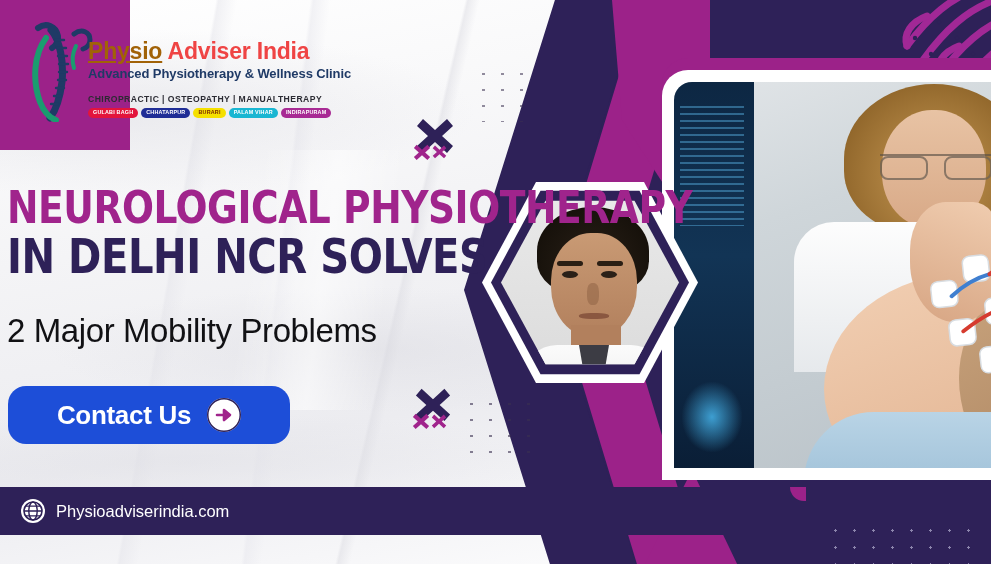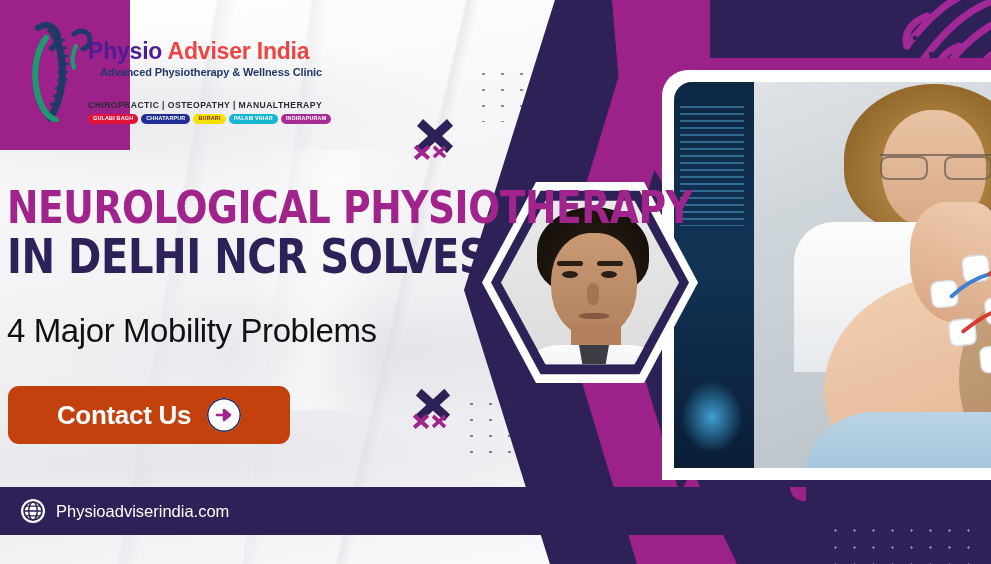--- a/index.html
+++ b/index.html
@@ -186,29 +186,29 @@
     background:#3c3c44;clip-path:polygon(0 0,30px 0,18px 70px,12px 70px);
   }
   
   .logo{position:absolute;left:28px;top:18px;width:260px;height:106px;}
   .logo-mark{position:absolute;left:0;top:0;width:66px;height:104px;}
   .logo-text{position:absolute;left:60px;top:22px;width:200px;}
   .logo-title{
     font-size:23px;font-weight:bold;letter-spacing:-.2px;white-space:nowrap;
     line-height:1;
   }
-  .logo-title .p1{color:#4c1d95;}
+  .logo-title .p1{color:#a16207;text-decoration:underline;}
   .logo-title .p2{color:#ef4444;}
   .logo-sub{
-    font-size:11px;font-weight:bold;color:#1f3a66;white-space:nowrap;
-    margin-top:3px;letter-spacing:-.1px;margin-left:12px;
+    font-size:13px;font-weight:bold;color:#1f3a66;white-space:nowrap;
+    margin-top:3px;letter-spacing:-.1px;
   }
   .logo-serv{
     font-size:8.6px;font-weight:bold;color:#2b2b33;white-space:nowrap;
-    margin-top:22px;letter-spacing:.45px;text-align:left;width:212px;
+    margin-top:13px;letter-spacing:.45px;text-align:left;width:212px;
     border-top:0;
   }
   .logo-badges{display:flex;gap:3px;margin-top:4px;}
   .badge{
     font-size:5.4px;font-weight:bold;color:#fff;border-radius:7px;
     padding:2px 5px;white-space:nowrap;letter-spacing:.2px;line-height:1.1;
   }
   .badge.b0{background:#e3143c;}
   .badge.b1{background:#1f2d96;}
   .badge.b2{background:#f5e000;color:#7a2a00;}
@@ -224,21 +224,21 @@
   }
   .hl1{color:#a0248c;}
   .hl2{color:#2e2158;margin-top:3px;font-size:48px;}
   .subhead{
     position:absolute;left:7px;top:312px;
     font-size:33px;color:#111114;letter-spacing:-.4px;white-space:nowrap;
   }
   
   .cta{
     position:absolute;left:8px;top:386px;width:282px;height:58px;
-    background:#c2410c;border-radius:11px;border:none;cursor:pointer;
+    background:#1d4ed8;border-radius:18px;border:none;cursor:pointer;
     display:flex;align-items:center;justify-content:center;gap:16px;padding:0;
   }
   .cta-label{color:#fff;font-size:26px;font-weight:bold;letter-spacing:-.3px;}
   .cta-arrow{
     width:34px;height:34px;border-radius:50%;background:#fff;
     display:flex;align-items:center;justify-content:center;
     box-shadow:0 0 0 1.5px #2e2158 inset;
   }
   
   .footer{
@@ -407,21 +407,21 @@
         <span class="badge b3">PALAM VIHAR</span>
         <span class="badge b4">INDIRAPURAM</span>
       </div>
     </div>
   </div>
 
   <div class="headline">
     <div class="hl hl1">NEUROLOGICAL PHYSIOTHERAPY</div>
     <div class="hl hl2">IN DELHI NCR SOLVES</div>
   </div>
-  <div class="subhead">4 Major Mobility Problems</div>
+  <div class="subhead">2 Major Mobility Problems</div>
 
   <button class="cta">
     <span class="cta-label">Contact Us</span>
     <span class="cta-arrow">
       <svg width="20" height="20" viewBox="0 0 20 20">
         <path d="M3 10 H14 M10 5 L16 10 L10 15 Z" stroke="#a0248c" stroke-width="2.6" fill="#a0248c" stroke-linejoin="round" stroke-linecap="round"></path>
       </svg>
     </span>
   </button>
 

